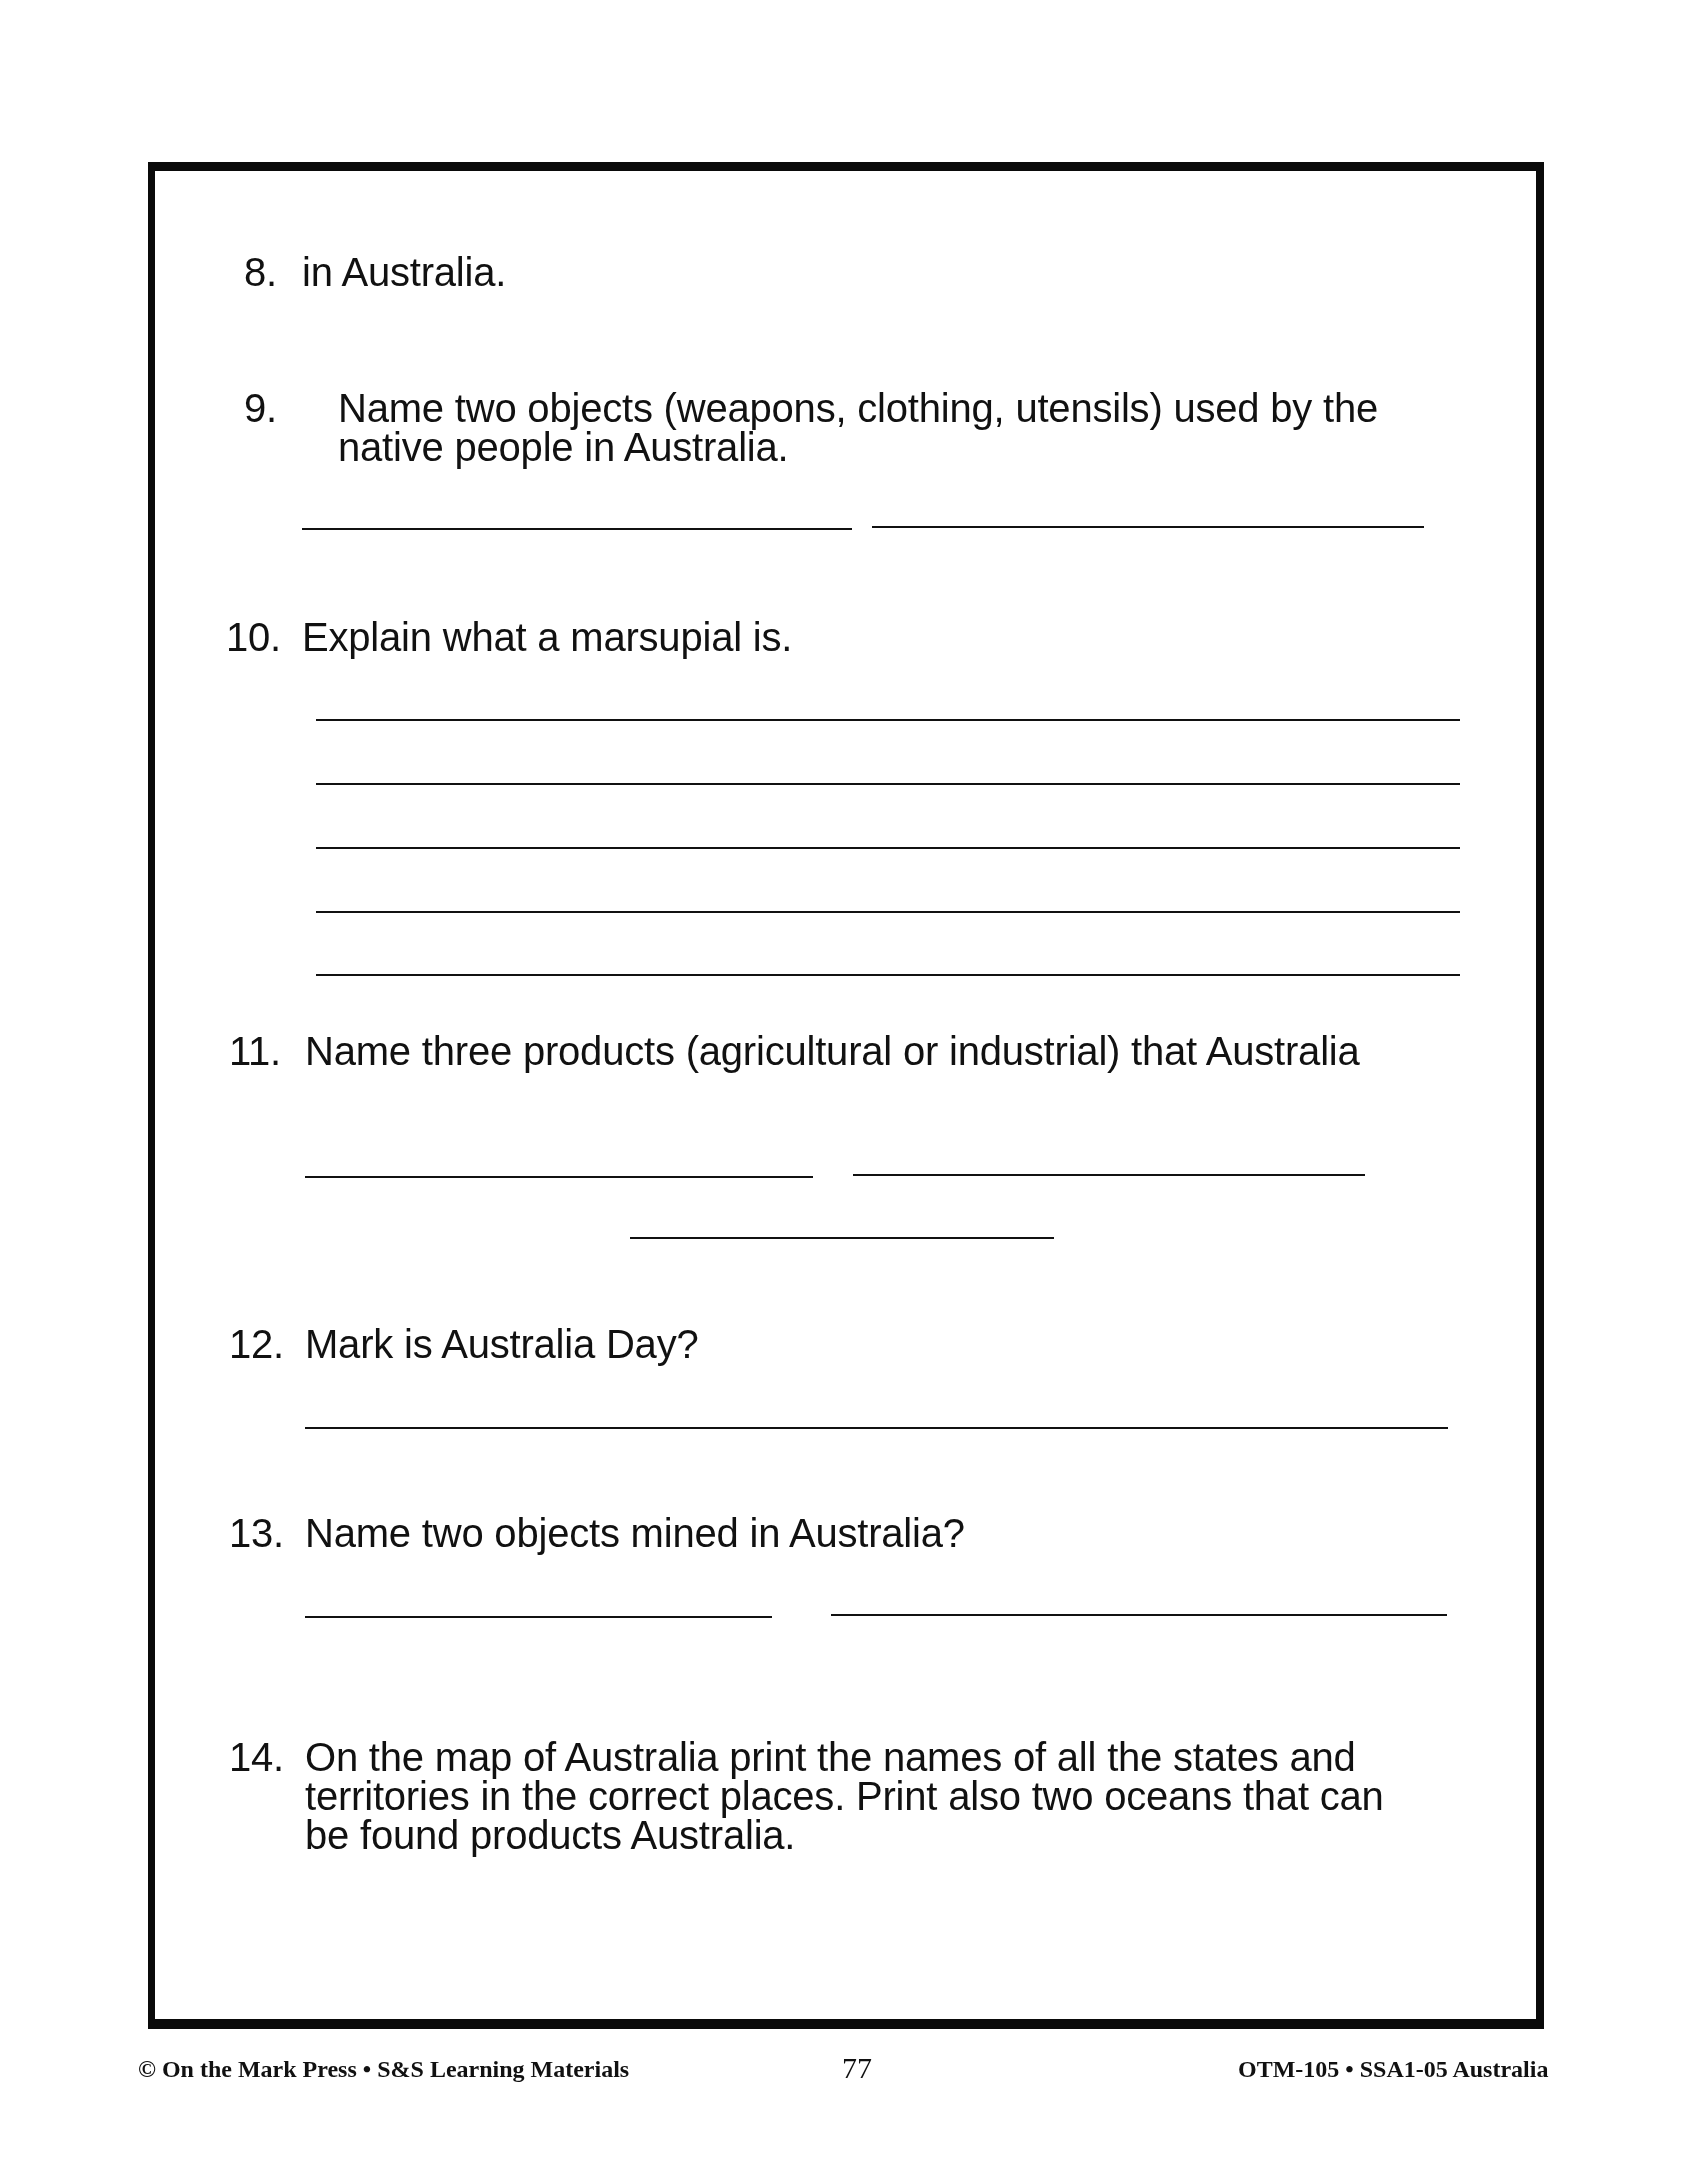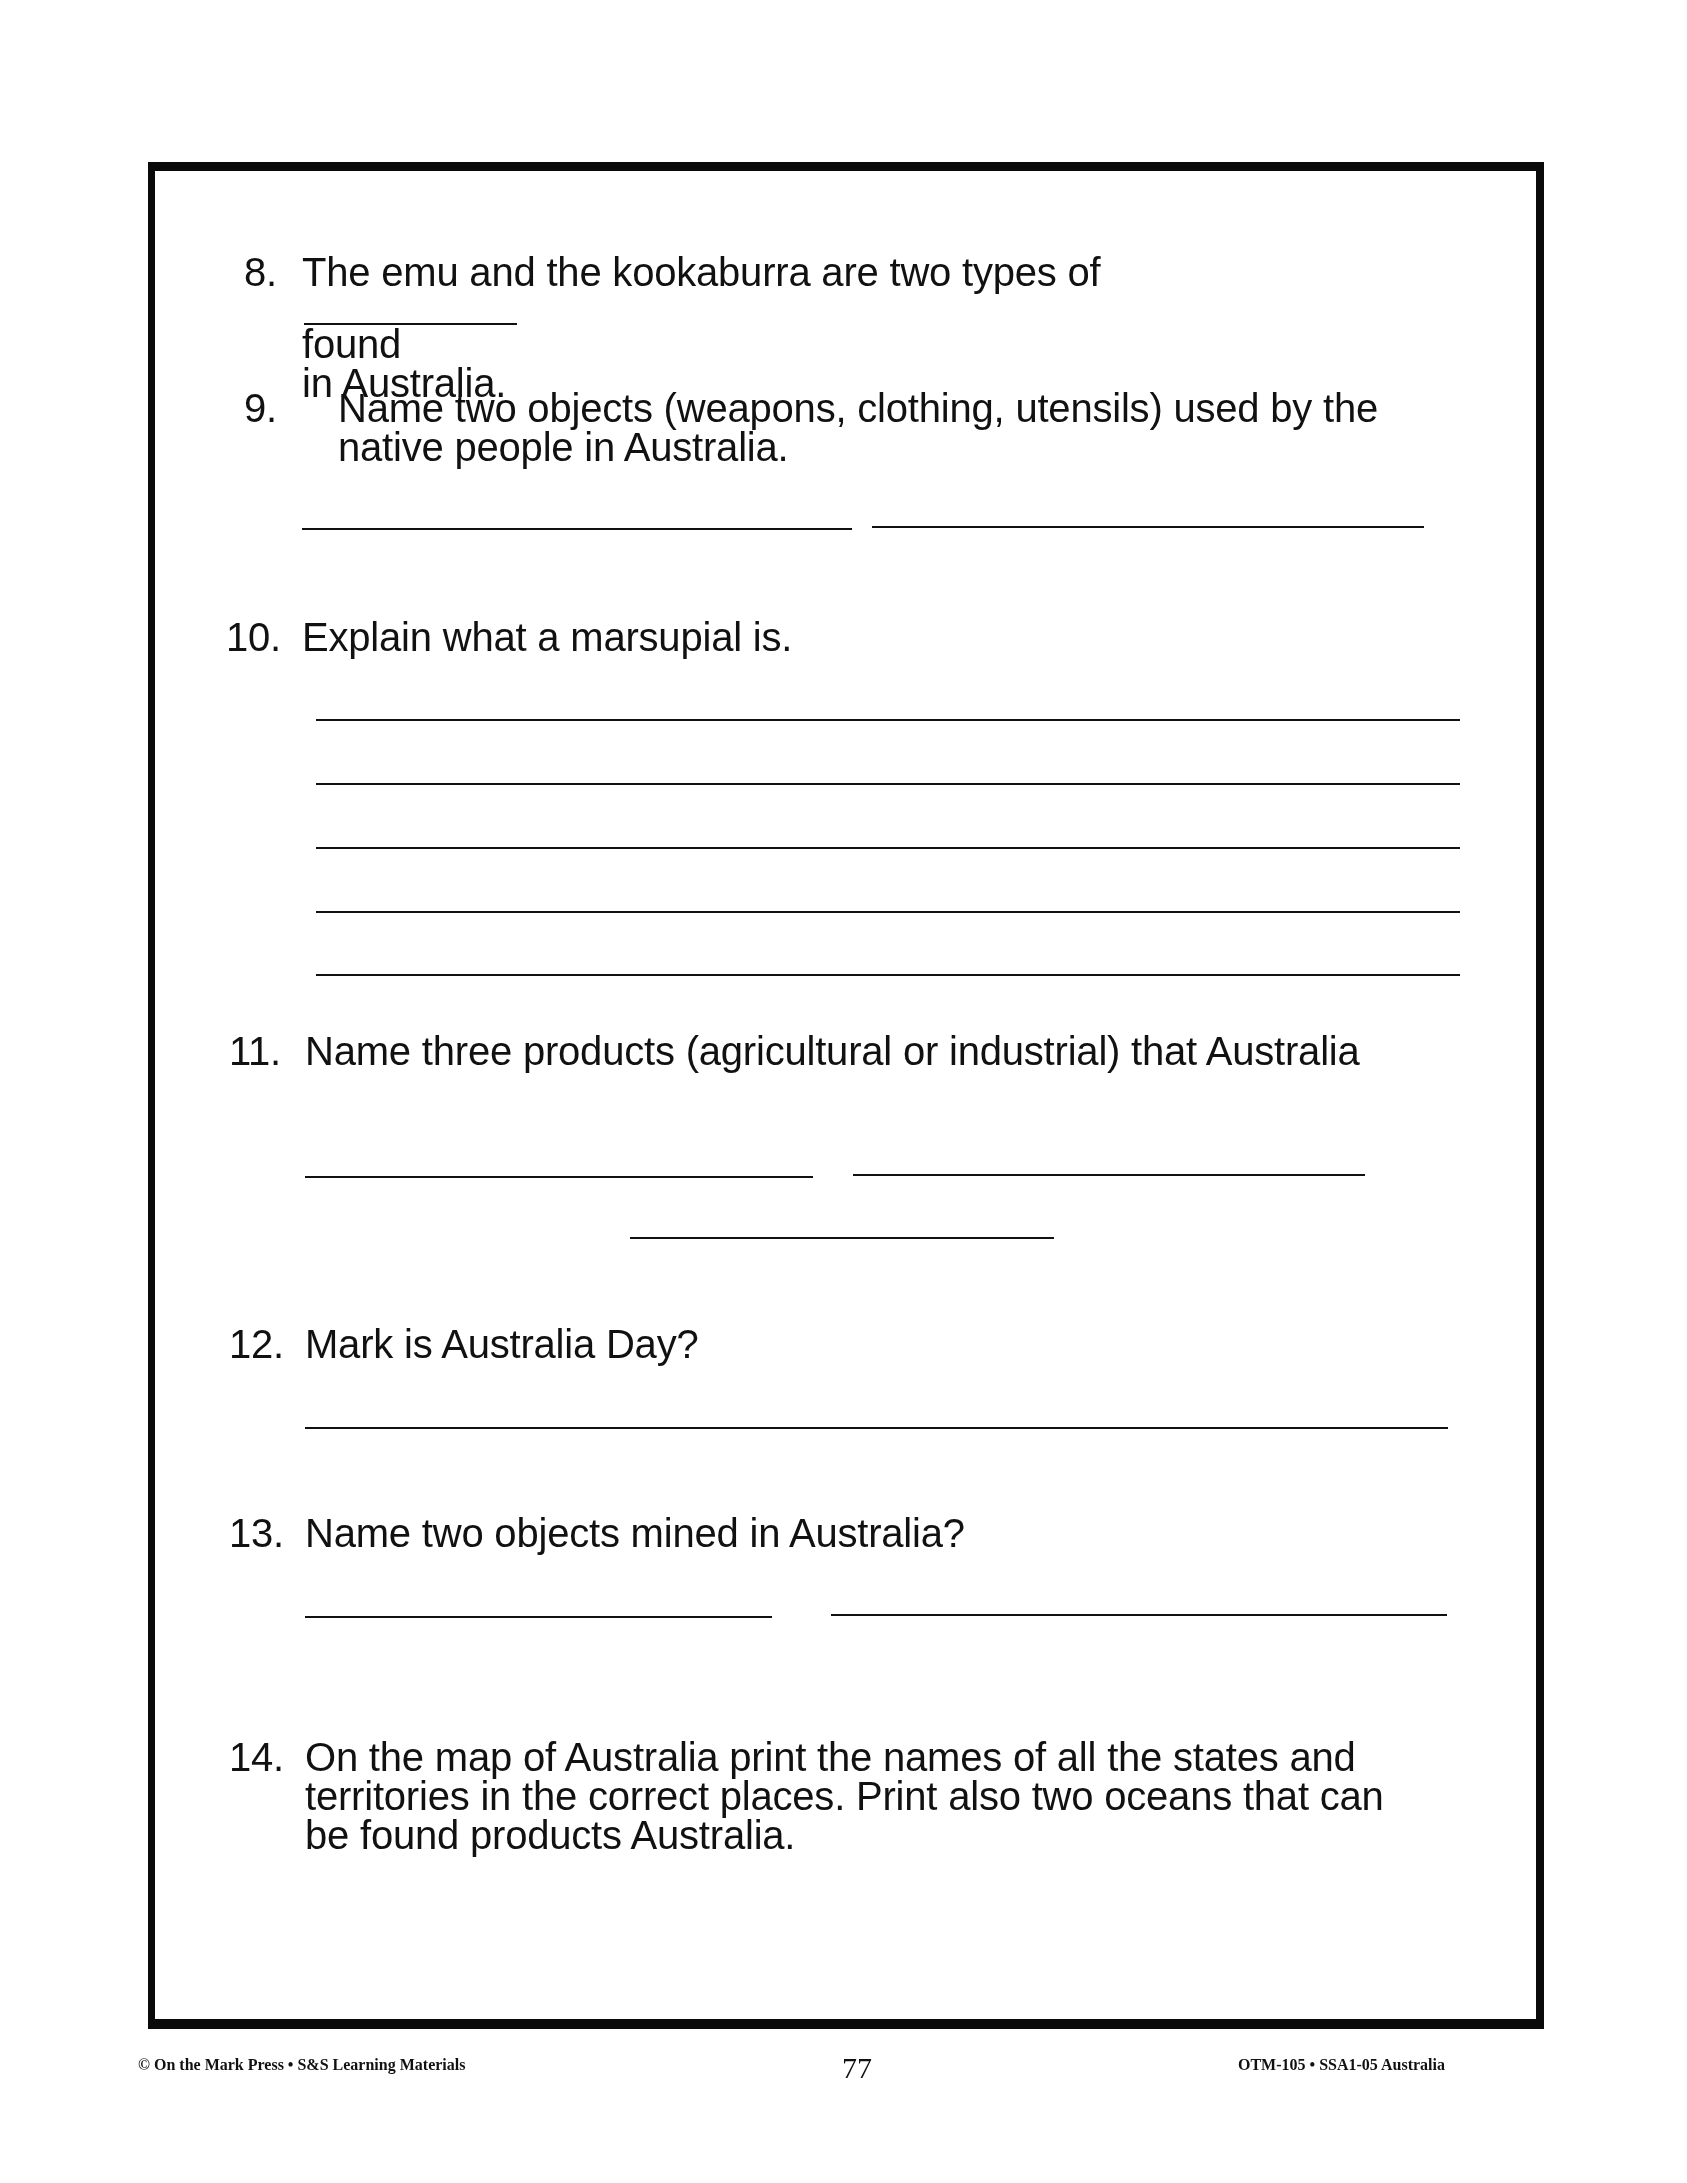--- a/index.html
+++ b/index.html
@@ -27,39 +27,36 @@
     .blank-inline {
       display: inline-block; border-bottom: 2.5px solid #111;
       vertical-align: baseline; height: 31px; margin: 0 1.6px;
     }
     .ans {
       position: absolute; height: 0; border-top: 2.5px solid #111;
     }
     .footer {
       position: absolute; top: 2056px;
       font-family: "Liberation Serif", "DejaVu Serif", serif;
-      font-weight: bold; font-size: 16px; white-space: nowrap;
+      font-weight: bold; font-size: 24px; white-space: nowrap;
     }
     .pagenum {
       position: absolute; top: 2051px; left: 842px;
       font-family: "Liberation Serif", "DejaVu Serif", serif;
       font-size: 30px; white-space: nowrap;
     }
   </style>
 </head>
 <body>
 
 <div class="frame"></div>
 
 <div class="q" style="left:0;top:0;">
   <span class="qnum" style="left:244px;top:253px;">8.</span>
   <div class="qtext" style="left:302px;top:253px;">
-    <span>
-      <span style="display:inline">The emu and the kookaburra are two types of</span><span class="blank-inline" style="width:213px;"></span><span style="display:inline">found</span>
-    </span>
     <span>in Australia.</span>
   </div>
 </div>
 
 <div class="q" style="left:0;top:0;">
   <span class="qnum" style="left:244px;top:389px;">9.</span>
   <div class="qtext" style="left:302px;top:389px;margin-left:36px;">
     <span>Name two objects (weapons, clothing, utensils) used by the</span>
     <span>native people in Australia.</span>
   </div>

